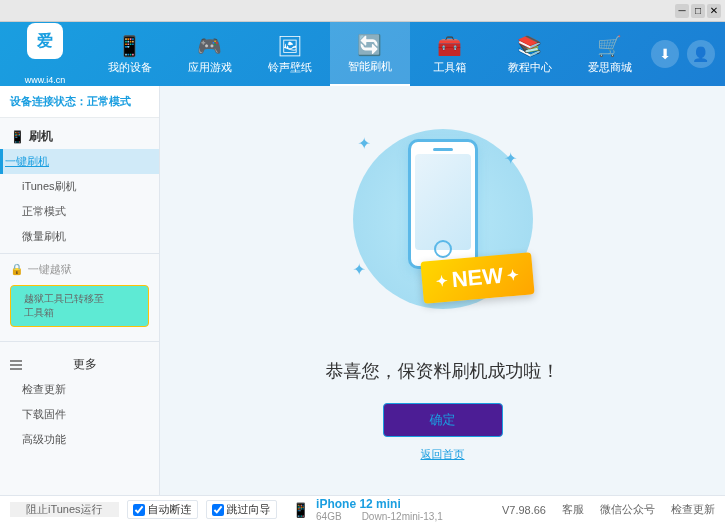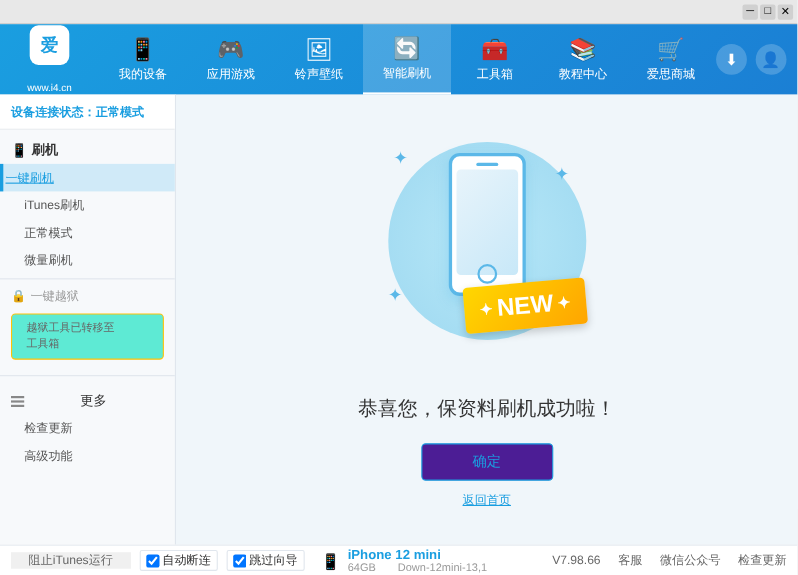--- a/index.html
+++ b/index.html
@@ -462,20 +462,23 @@
       <div class="sidebar-more-title">
         <div class="lines-icon">
           <span></span>
             <span></span>
             <span></span>
         </div>
         <span>更多</span>
       </div>
       <div class="sidebar-item">
         <span>检查更新</span>
+      </div>
+      <div class="sidebar-item">
+        <span>下载固件</span>
       </div>
       <div class="sidebar-item">
         <span>高级功能</span>
       </div>
     </div>
   </div>
 
   <div class="content">
 
     <div class="phone-illustration">

